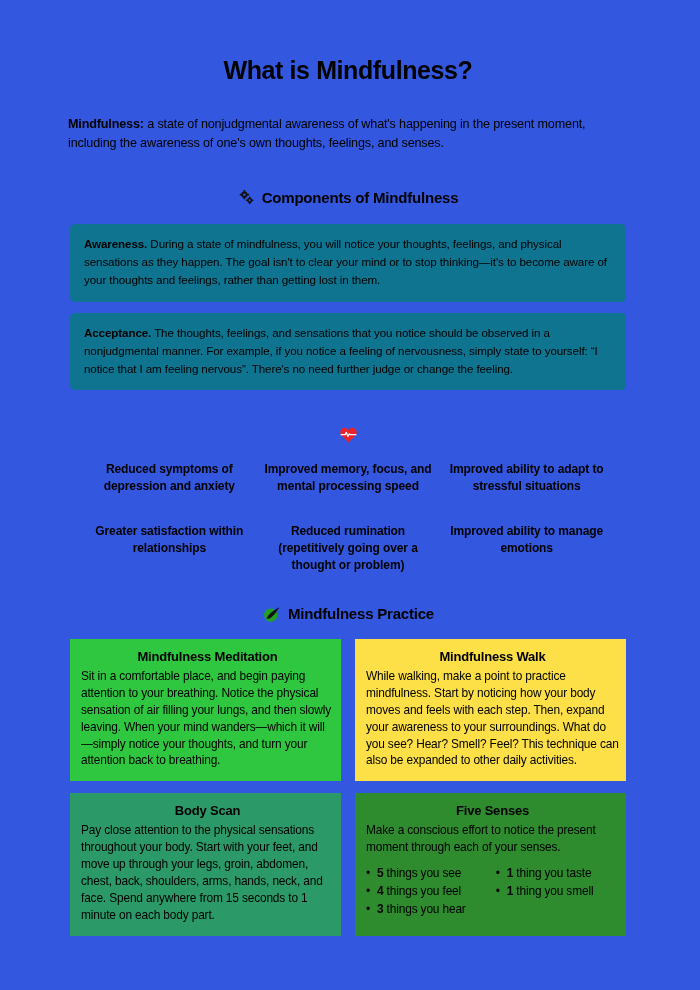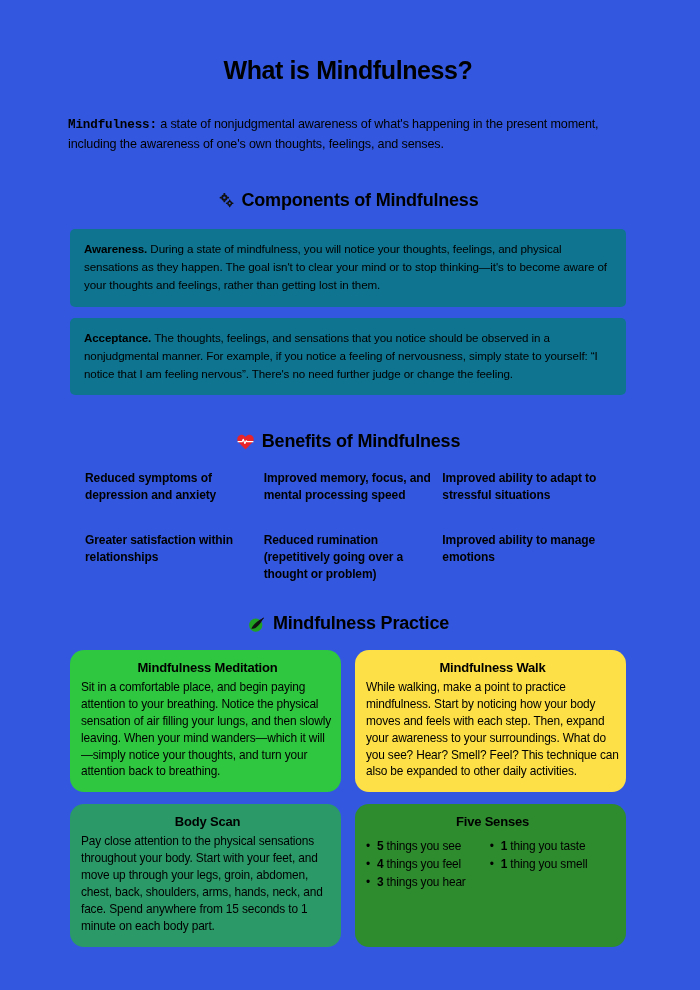--- a/index.html
+++ b/index.html
@@ -25,29 +25,29 @@
     padding-top: 56px;
   }
 
   
   .intro {
     margin: 30px 38px 0 38px;
     font-size: 12.6px;
     line-height: 1.52;
     letter-spacing: -0.15px;
   }
-  .intro b { font-weight: bold; font-family: Liberation Mono, monospace; }
+  .intro b { font-weight: bold; }
 
   
   .section-head {
     display: flex;
     align-items: center;
     justify-content: center;
     gap: 7px;
-    font-size: 18px;
+    font-size: 15px;
     font-weight: bold;
     letter-spacing: -0.2px;
   }
   .sh-components { margin-top: 36px; }
   .sh-benefits   { margin-top: 36px; }
   .sh-practice   { margin-top: 30px; text-align: center; }
 
   .icon-wrap { display: inline-flex; align-items: center; }
 
   
@@ -64,20 +64,21 @@
   .comp-box + .comp-box { margin-top: 11px; }
   .comp-first { margin-top: 18px; }
 
   
   .benefits {
     margin: 18px 55px 0 55px;
     display: grid;
     grid-template-columns: repeat(3, 1fr);
     row-gap: 28px;
     column-gap: 10px;
+    text-align: center;
   }
   .benefit {
     font-size: 12px;
     font-weight: bold;
     line-height: 1.42;
     letter-spacing: -0.1px;
   }
 
   
   .note {
@@ -89,21 +90,21 @@
   .note b { font-weight: bold; }
 
   
   .cards {
     margin: 16px 40px 0 40px;
     display: grid;
     grid-template-columns: 1fr 1fr;
     gap: 12px 14px;
   }
   .card {
-    border-radius: 14px;
+    border-radius: 0;
     padding: 10px 7px 12px 11px;
     min-height: 108px;
   }
   .card-title {
     text-align: center;
     font-size: 13px;
     font-weight: bold;
     letter-spacing: -0.2px;
     margin-bottom: 4px;
   }
@@ -112,21 +113,21 @@
     line-height: 1.42;
     letter-spacing: -0.15px;
   }
   .c-meditation { background: #2fc73f; }
   .c-walk       { background: #fde047; }
   .c-bodyscan   { background: #2b9a68; }
   .c-senses     { background: #2e8b2e; }
 
   .senses-lists {
     display: flex;
-    gap: 24px;
+    gap: 30px;
     margin-top: 9px;
   }
   .senses-lists ul { list-style: none; }
   .senses-lists li {
     font-size: 11.9px;
     line-height: 1.5;
     letter-spacing: -0.15px;
     position: relative;
     padding-left: 11px;
   }
@@ -180,21 +181,20 @@
     <b>Acceptance.</b><span> The thoughts, feelings, and sensations that you notice should be observed in a nonjudgmental manner. For example, if you notice a feeling of nervousness, simply state to yourself: “I notice that I am feeling nervous”. There's no need further judge or change the feeling.</span>
   </div>
 
   <div class="section-head sh-benefits">
     <span class="icon-wrap">
       <svg width="19" height="17" viewBox="0 0 24 22" aria-hidden="true">
         <path d="M12 21.2 3.1 12.4C0.6 9.9 0.7 5.8 3.4 3.5 5.8 1.4 9.3 1.9 11.2 4.3L12 5.3l0.8-1C14.7 1.9 18.2 1.4 20.6 3.5c2.7 2.3 2.8 6.4 0.3 8.9z" fill="#e8232a"></path>
         <path d="M2.4 11.3h5.2l1.5-3.1 2.1 5.3 1.7-3.4 1.2 1.2h7.5" fill="none" stroke="#ffffff" stroke-width="1.6" stroke-linejoin="round" stroke-linecap="round"></path>
       </svg>
     </span>
-    <span>Benefits of Mindfulness</span>
   </div>
 
   <div class="benefits">
     <div class="benefit">Reduced symptoms of depression and anxiety</div>
     <div class="benefit">Improved memory, focus, and mental processing speed</div>
     <div class="benefit">Improved ability to adapt to stressful situations</div>
     <div class="benefit">Greater satisfaction within relationships</div>
     <div class="benefit">Reduced rumination (repetitively going over a thought or problem)</div>
     <div class="benefit">Improved ability to manage emotions</div>
   </div>
@@ -223,20 +223,21 @@
       <div class="card-body">While walking, make a point to practice mindfulness. Start by noticing how your body moves and feels with each step. Then, expand your awareness to your surroundings. What do you see? Hear? Smell? Feel? This technique can also be expanded to other daily activities.</div>
     </div>
 
     <div class="card c-bodyscan">
       <div class="card-title">Body Scan</div>
       <div class="card-body">Pay close attention to the physical sensations throughout your body. Start with your feet, and move up through your legs, groin, abdomen, chest, back, shoulders, arms, hands, neck, and face. Spend anywhere from 15 seconds to 1 minute on each body part.</div>
     </div>
 
     <div class="card c-senses">
       <div class="card-title">Five Senses</div>
+      <div class="card-body">Make a conscious effort to notice the present moment through each of your senses.</div>
       <div class="senses-lists">
         <ul>
           <li><b>5</b><span> things you see</span></li>
           <li><b>4</b><span> things you feel</span></li>
           <li><b>3</b><span> things you hear</span></li>
         </ul>
         <ul>
           <li><b>1</b><span> thing you taste</span></li>
           <li><b>1</b><span> thing you smell</span></li>
         </ul>

